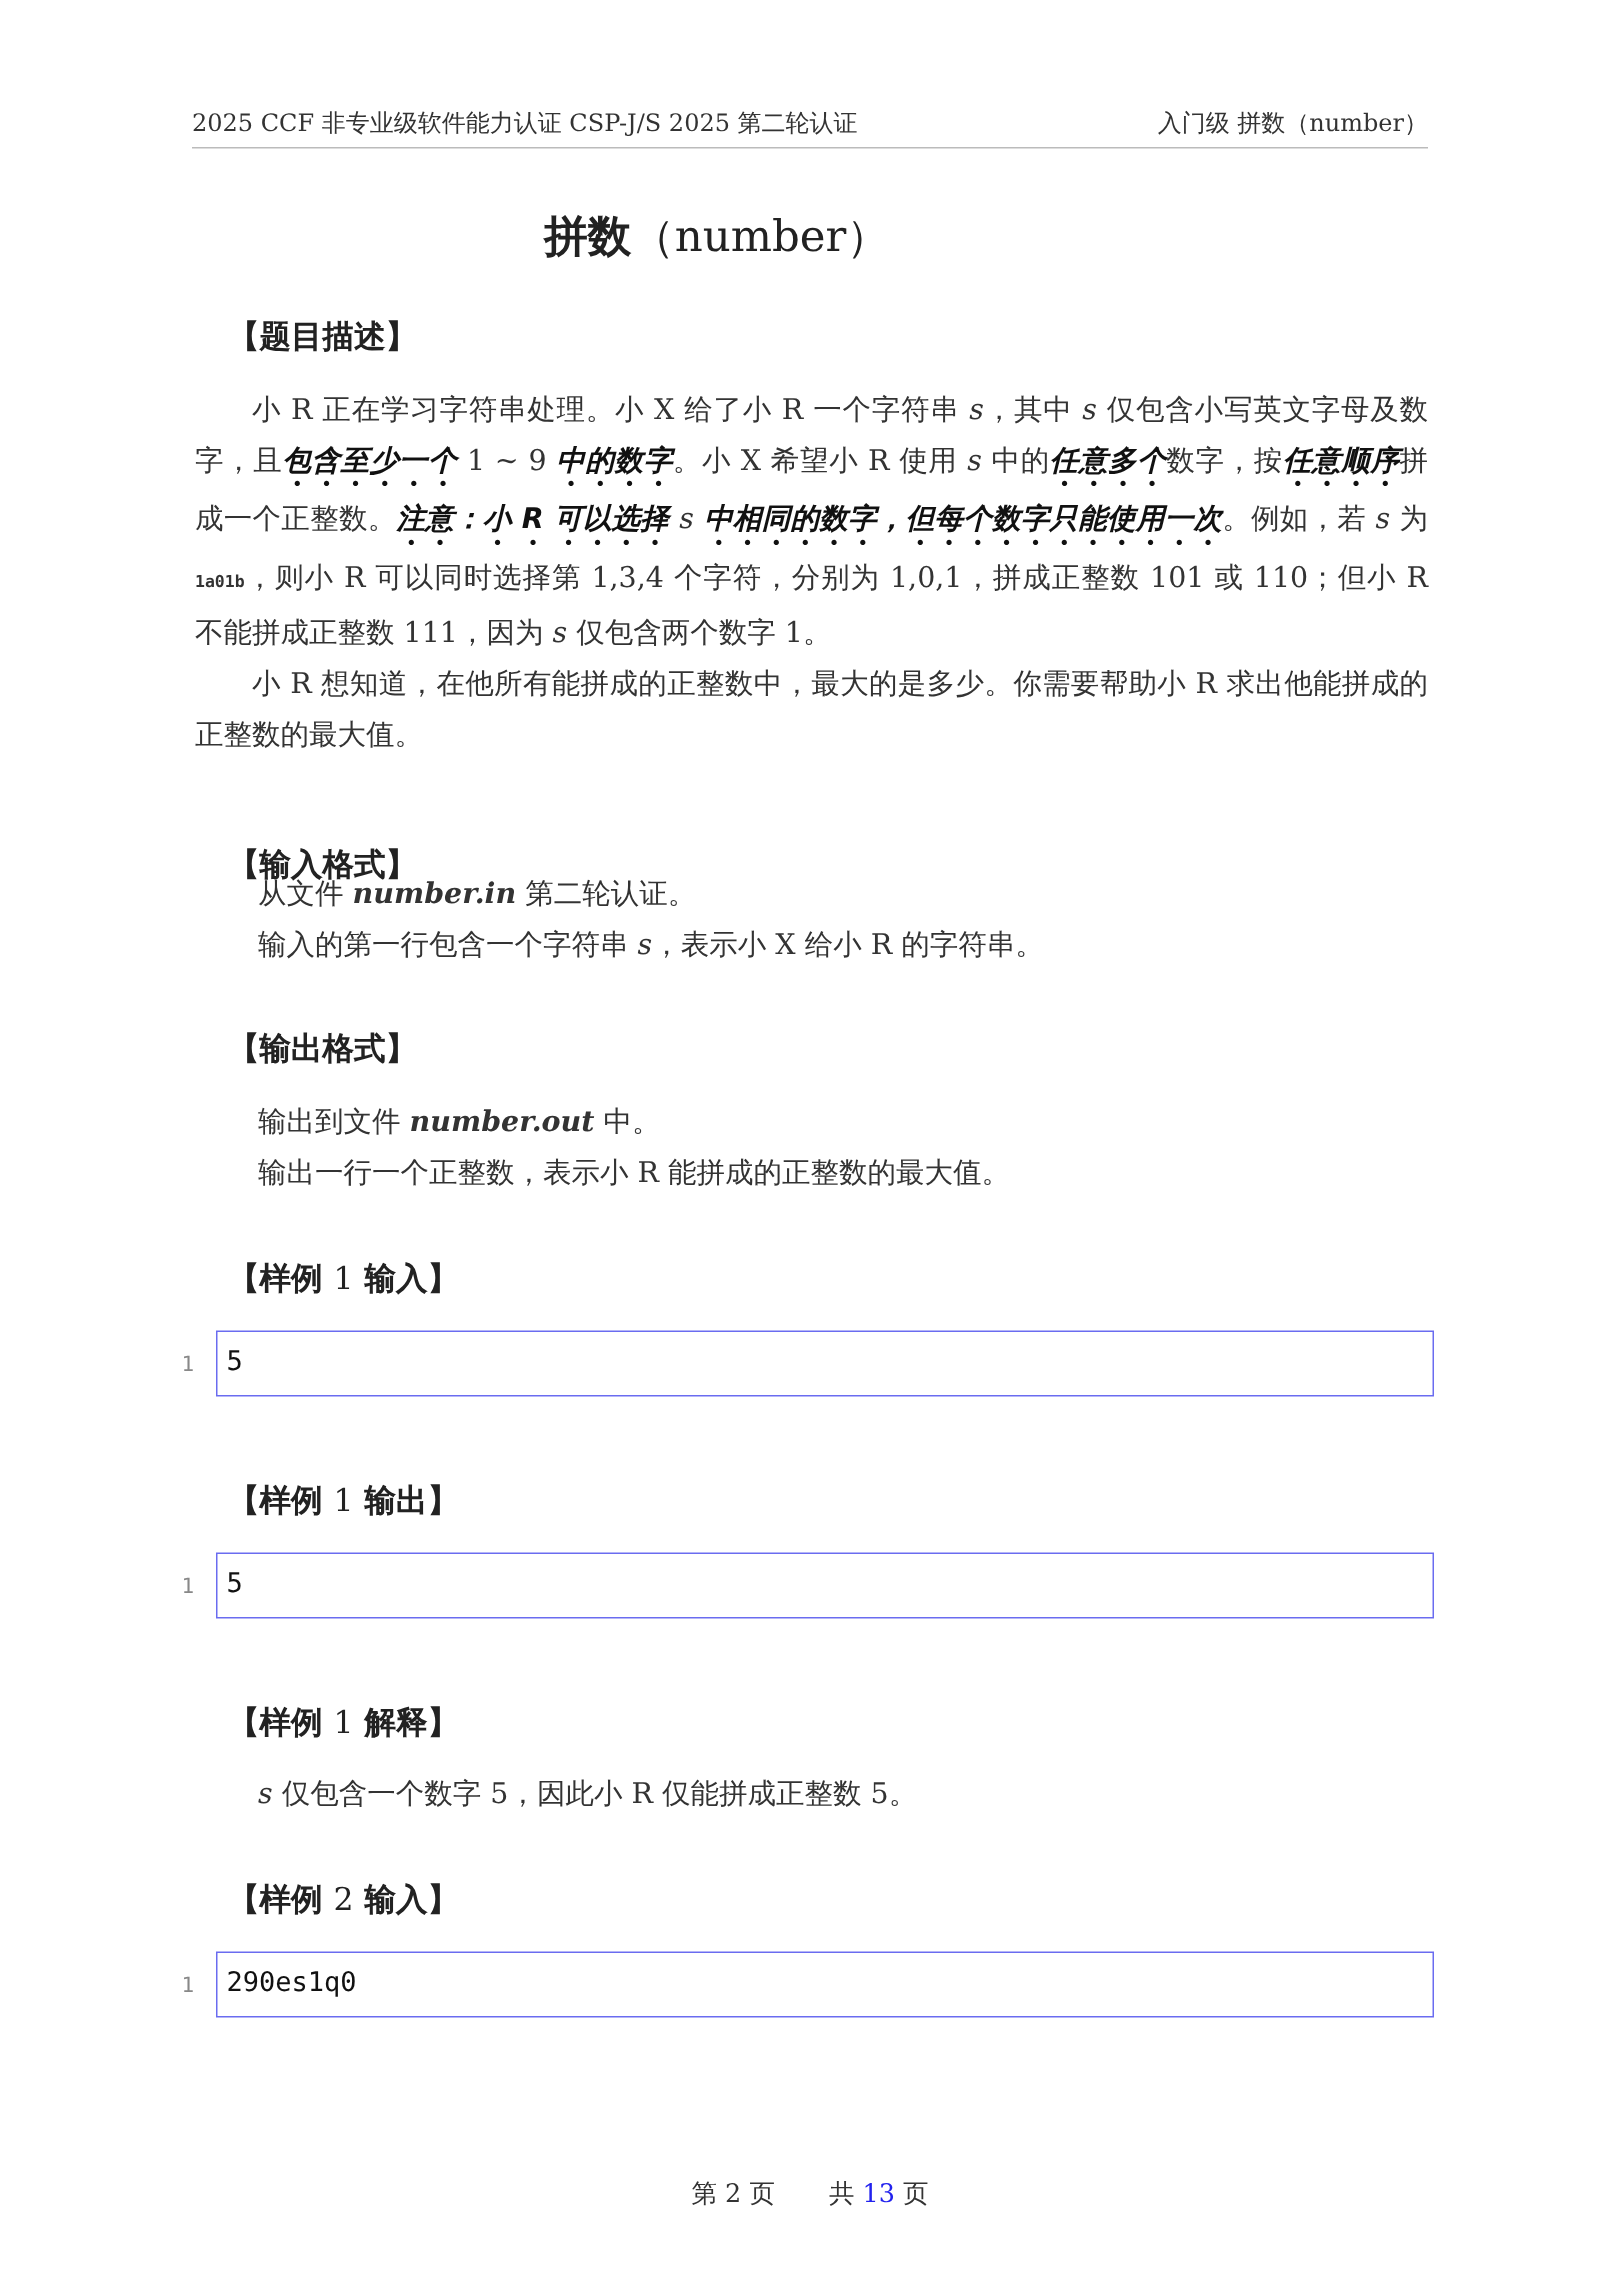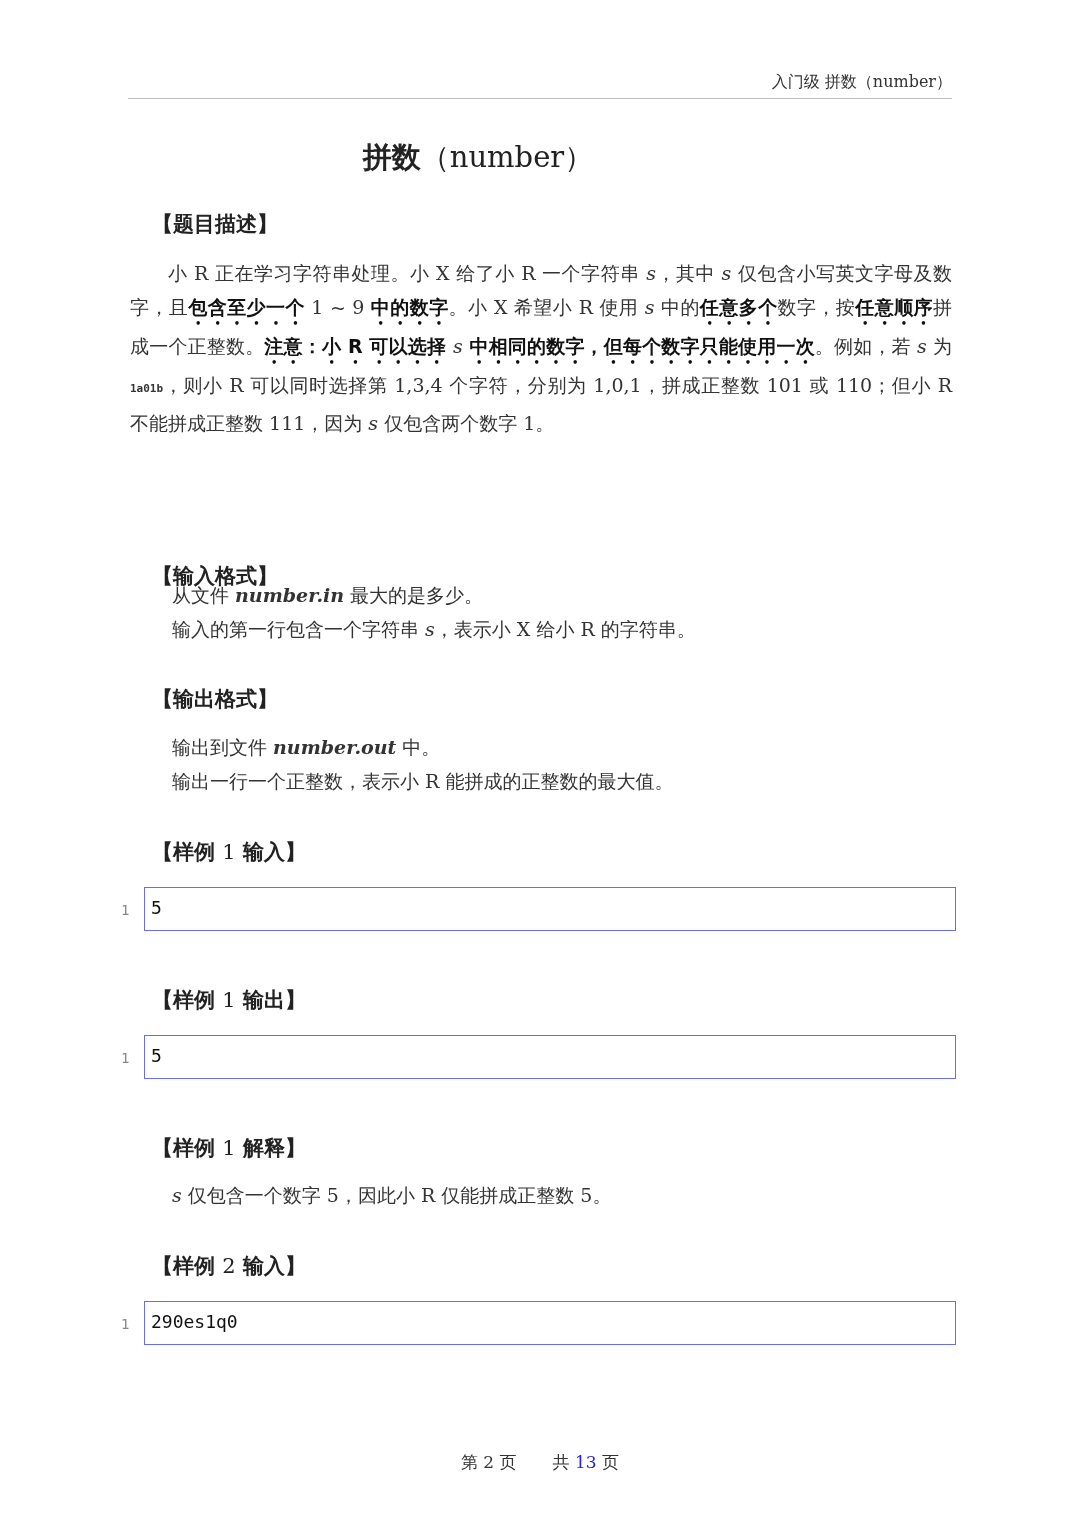--- a/index.html
+++ b/index.html
@@ -12,54 +12,56 @@
   .title { position: absolute; left: 0; width: 956px; top: 138px; text-align: center;
            font-size: 29px; color: #222; }
   .title .cn { font-family: "DejaVu Sans", sans-serif; font-weight: bold; }
   .sec { position: absolute; left: 152px; font-family: "DejaVu Sans", sans-serif;
          font-weight: bold; font-size: 21px; color: #222; }
   .sec .num { font-family: "DejaVu Serif", serif; font-weight: normal; }
   .para { position: absolute; left: 130px; width: 822px; font-size: 19px; line-height: 34px;
           text-align: justify; color: #333; }
   .para.indent p { text-indent: 2em; margin: 0; }
   .para p { margin: 0; }
-  .b { font-family: "DejaVu Sans", sans-serif; font-weight: bold; color: #111; }
+  .b { font-family: "DejaVu Sans", sans-serif; font-weight: bold; color: #111; font-style: italic; }
   .em { text-emphasis: dot; -webkit-text-emphasis: dot; text-emphasis-position: under; -webkit-text-emphasis-position: under; }
   .mono { font-family: "DejaVu Sans Mono", monospace; font-weight: bold; font-size: 11px; }
   .it { font-style: italic; }
   .bi { font-style: italic; font-weight: bold; }
   .line { position: absolute; left: 172px; font-size: 19px; color: #333; white-space: nowrap; }
   .codebox { position: absolute; left: 144px; width: 812px; height: 44px;
              border: 1.5px solid #6a6cf0; box-sizing: border-box; background: #fff; }
   .codebox .code { position: absolute; left: 6px; top: 9px; font-family: "DejaVu Sans Mono", monospace;
                    font-size: 18px; color: #111; }
   .lineno { position: absolute; left: 121px; font-family: "DejaVu Sans Mono", monospace; font-size: 14px; color: #888; }
   .footer { position: absolute; top: 1451px; left: 0; width: 1080px; text-align: center; font-size: 17px; color: #333; }
   .footer .gap { display: inline-block; width: 36px; }
   .footer .link { color: #2222ee; }
 </style>
 </head>
 <body>
 
 <div class="header">
+  <span class="left">2025 CCF 非专业级软件能力认证 CSP-J/S 2025 第二轮认证</span>
   <span class="right">入门级 拼数（number）</span>
 </div>
 
 <div class="title">
   <span class="cn">拼数</span><span>（number）</span>
 </div>
 
 <div class="sec" style="top:210px">【题目描述】</div>
 
 <div class="para indent" style="top:256px">
   <p><span>小 R 正在学习字符串处理。小 X 给了小 R 一个字符串 </span><span class="it">s</span><span>，其中 </span><span class="it">s</span><span> 仅包含小写英文字母及数字，且</span><span class="b em">包含至少一个</span><span> 1 ~ 9 </span><span class="b em">中的数字</span><span>。小 X 希望小 R 使用 </span><span class="it">s</span><span> 中的</span><span class="b em">任意多个</span><span>数字，按</span><span class="b em">任意顺序</span><span>拼成一个正整数。</span><span class="b em">注意：小 R 可以选择 </span><span class="it">s</span><span class="b em"> 中相同的数字，但每个数字只能使用一次</span><span>。例如，若 </span><span class="it">s</span><span> 为 </span><span class="mono">1a01b</span><span>，则小 R 可以同时选择第 1,3,4 个字符，分别为 1,0,1，拼成正整数 101 或 110；但小 R 不能拼成正整数 111，因为 </span><span class="it">s</span><span> 仅包含两个数字 1。</span></p>
+  <p>小 R 想知道，在他所有能拼成的正整数中，最大的是多少。你需要帮助小 R 求出他能拼成的正整数的最大值。</p>
 </div>
 
 <div class="sec" style="top:562px">【输入格式】</div>
-<div class="line" style="top:583px"><span>从文件 </span><span class="bi">number.in</span><span> 最大的是多少。</span></div>
+<div class="line" style="top:583px"><span>从文件 </span><span class="bi">number.in</span><span> 第二轮认证。</span></div>
 <div class="line" style="top:617px"><span>输入的第一行包含一个字符串 </span><span class="it">s</span><span>，表示小 X 给小 R 的字符串。</span></div>
 
 <div class="sec" style="top:685px">【输出格式】</div>
 <div class="line" style="top:735px"><span>输出到文件 </span><span class="bi">number.out</span><span> 中。</span></div>
 <div class="line" style="top:769px">输出一行一个正整数，表示小 R 能拼成的正整数的最大值。</div>
 
 <div class="sec" style="top:838px"><span>【样例 </span><span class="num">1</span><span> 输入】</span></div>
 <div class="lineno" style="top:902px">1</div>
 <div class="codebox" style="top:887px">
   <span class="code">5</span>

